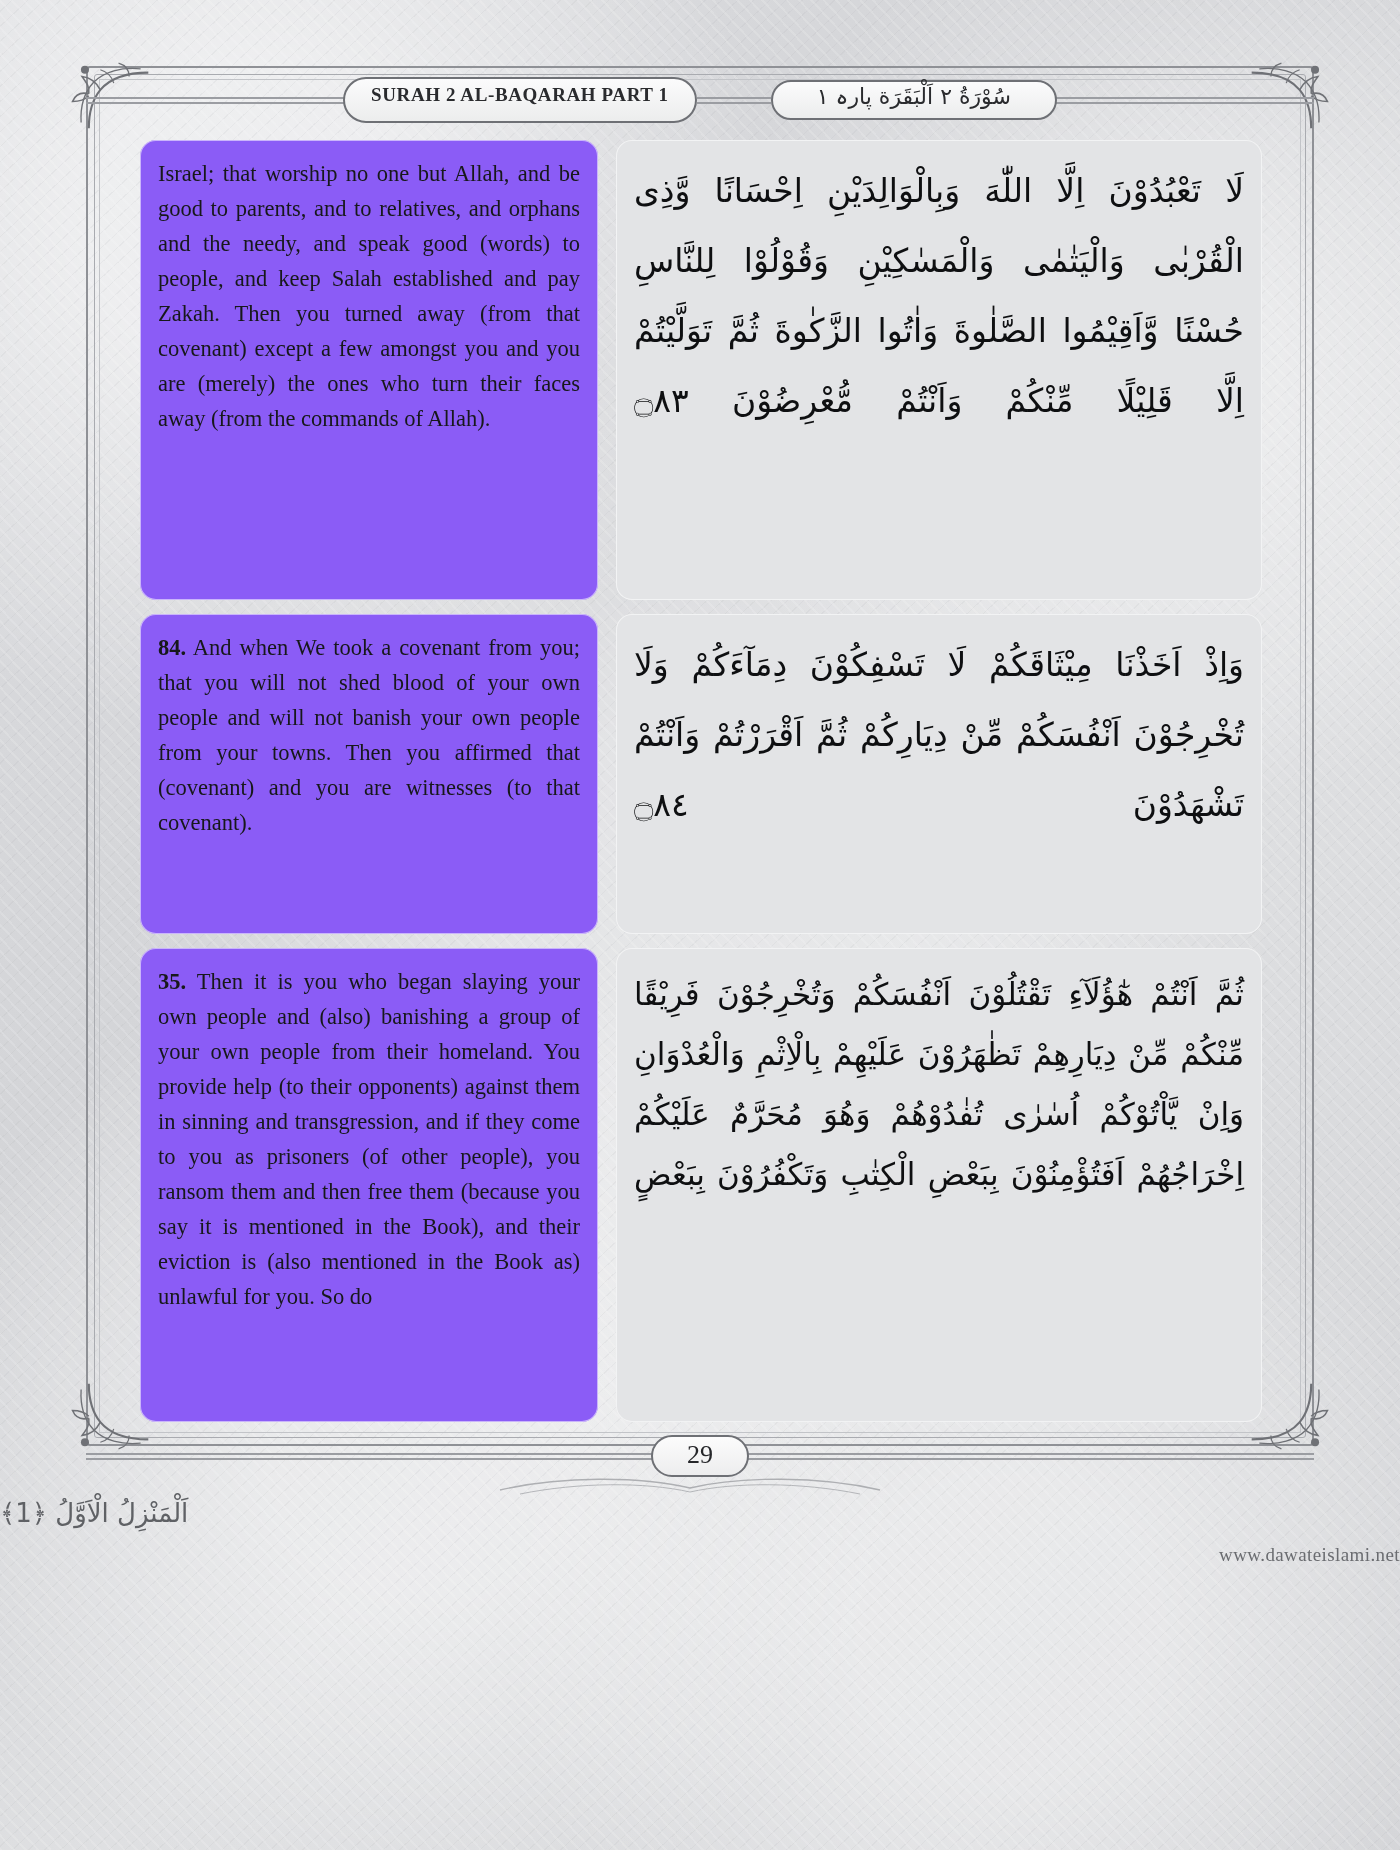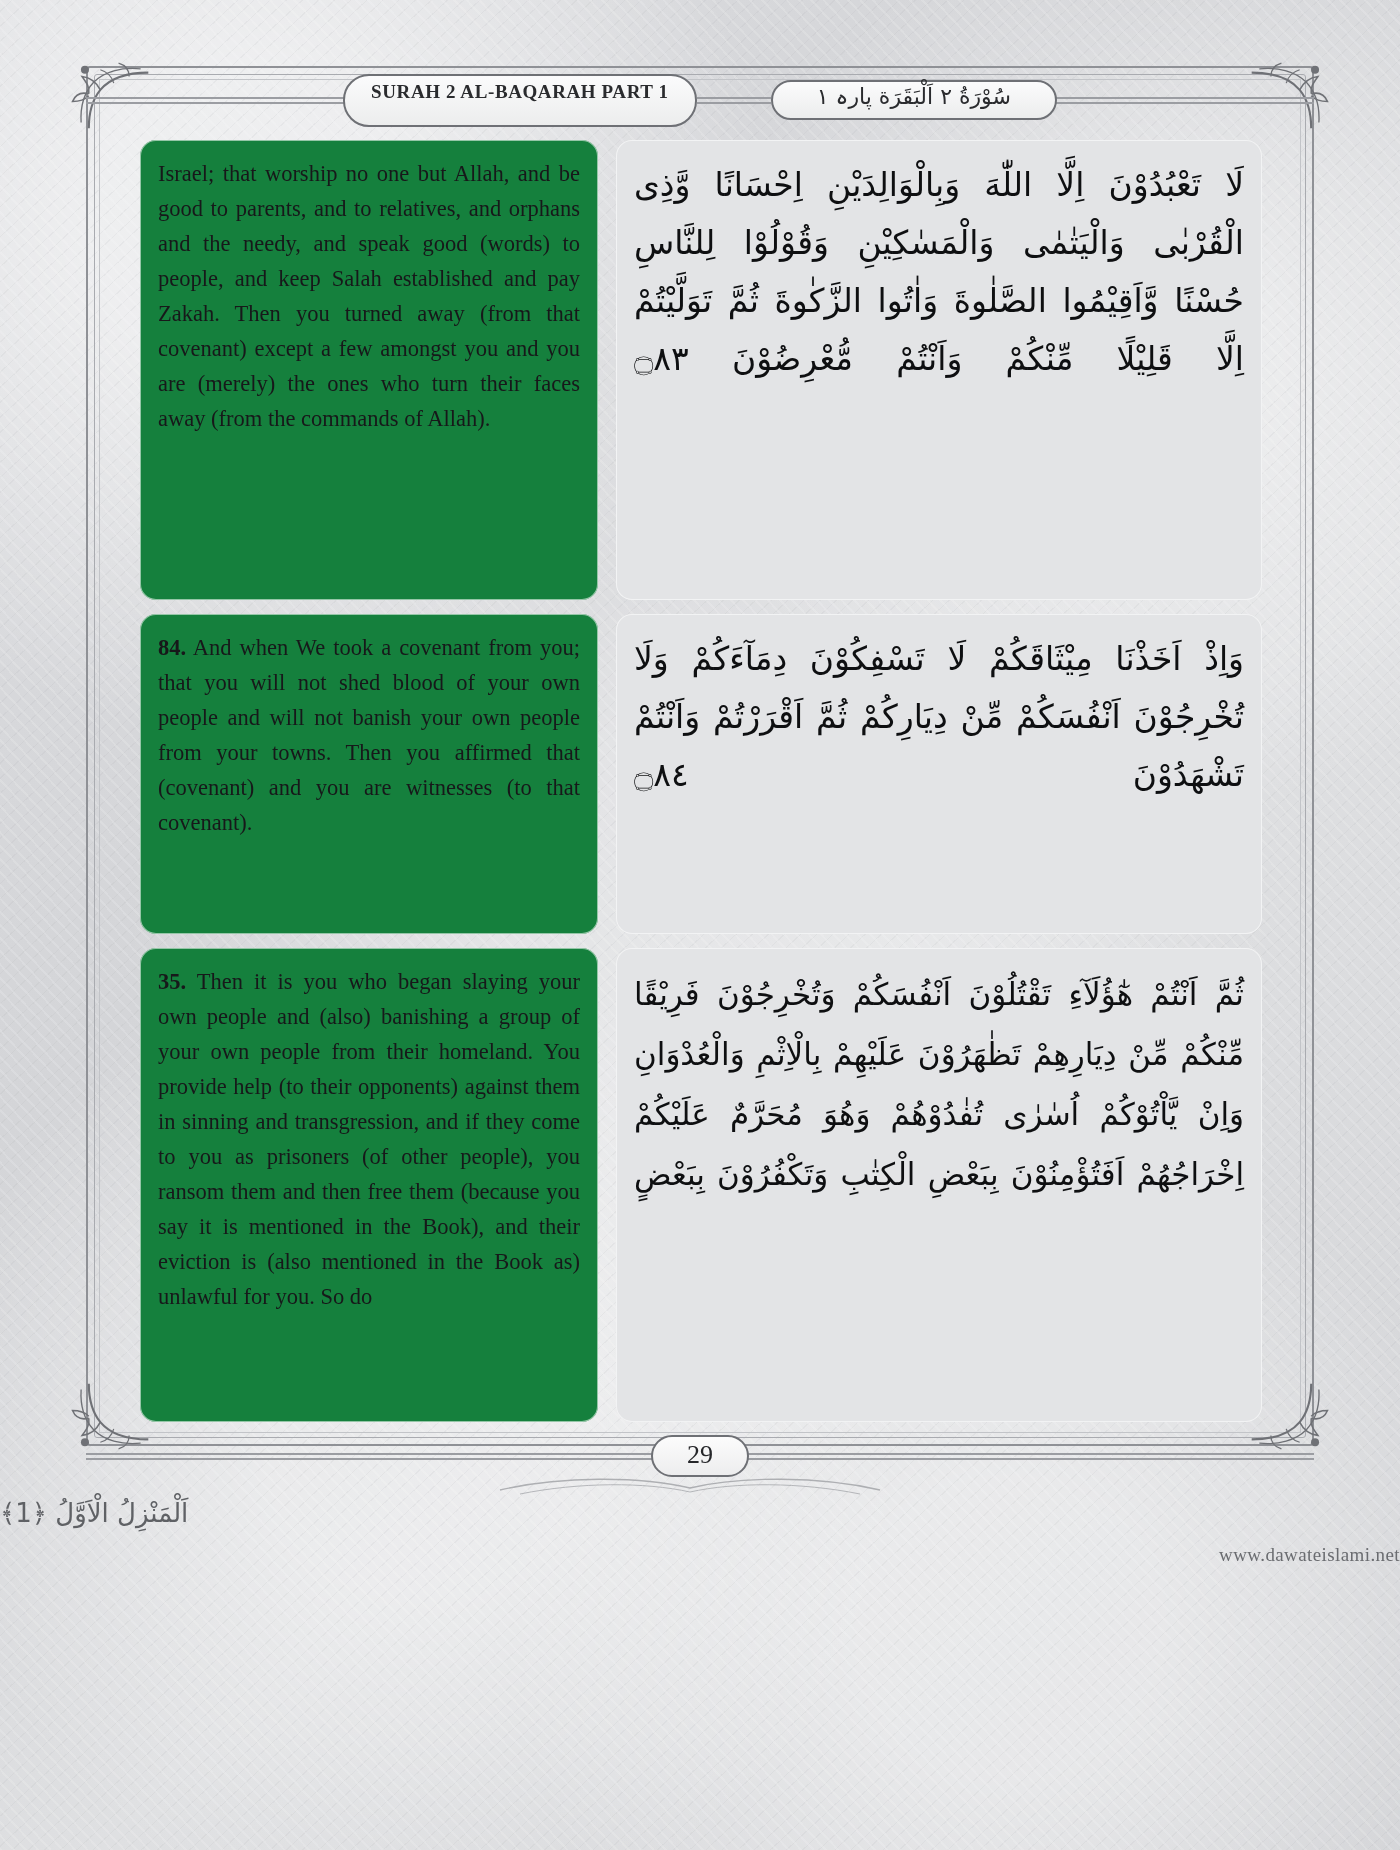--- a/index.html
+++ b/index.html
@@ -85,21 +85,21 @@
     flex: 1 1 auto;
     min-width: 10px;
   }
   .hdr-rule.left  { margin-right: -2px; }
   .hdr-rule.mid   { flex: 0 0 74px; }
   .hdr-rule.right { margin-left: -2px; }
 
   .hdr-cartouche {
     border: 2px solid #6e7075;
     border-radius: 26px;
-    padding: 5px 26px 22px;
+    padding: 5px 26px 15px;
     background: linear-gradient(180deg,#fbfbfc 0%, #eceded 100%);
     white-space: nowrap;
     position: relative;
     z-index: 3;
   }
   .hdr-title-en {
     font-family: "Liberation Serif", serif;
     font-size: 19px;
     letter-spacing: .6px;
     color: #2a2b2e;
@@ -127,41 +127,41 @@
   }
 
   .panel {
     background: #e4e5e7;
     border-radius: 16px;
     box-shadow: inset 0 0 0 1px rgba(255,255,255,0.55);
     padding: 16px 18px 14px;
     overflow: hidden;
     position: relative;
   }
-  .panel.en  { background: #15803d; }
+  .panel.en  { background: #8b5cf6; }
   .panel.ar  { background: #e3e4e6; }
 
   .verse-text {
     font-family: "Liberation Serif", serif;
     font-size: 22.5px;
     line-height: 35px;
     color: #17181a;
     text-align: justify;
     text-justify: inter-word;
     hyphens: none;
   }
   .verse-num {
     font-weight: 700;
   }
 
   .arabic-text {
     direction: rtl;
     font-family: "DejaVu Sans", sans-serif;
     font-size: 33px;
-    line-height: 58px;
+    line-height: 70px;
     color: #0e0f11;
     text-align: justify;
     text-align-last: justify;
     word-spacing: 1px;
   }
   .arabic-text.big { font-size: 31px; line-height: 60px; }
 
   
   .footer-band {
     position: absolute;

